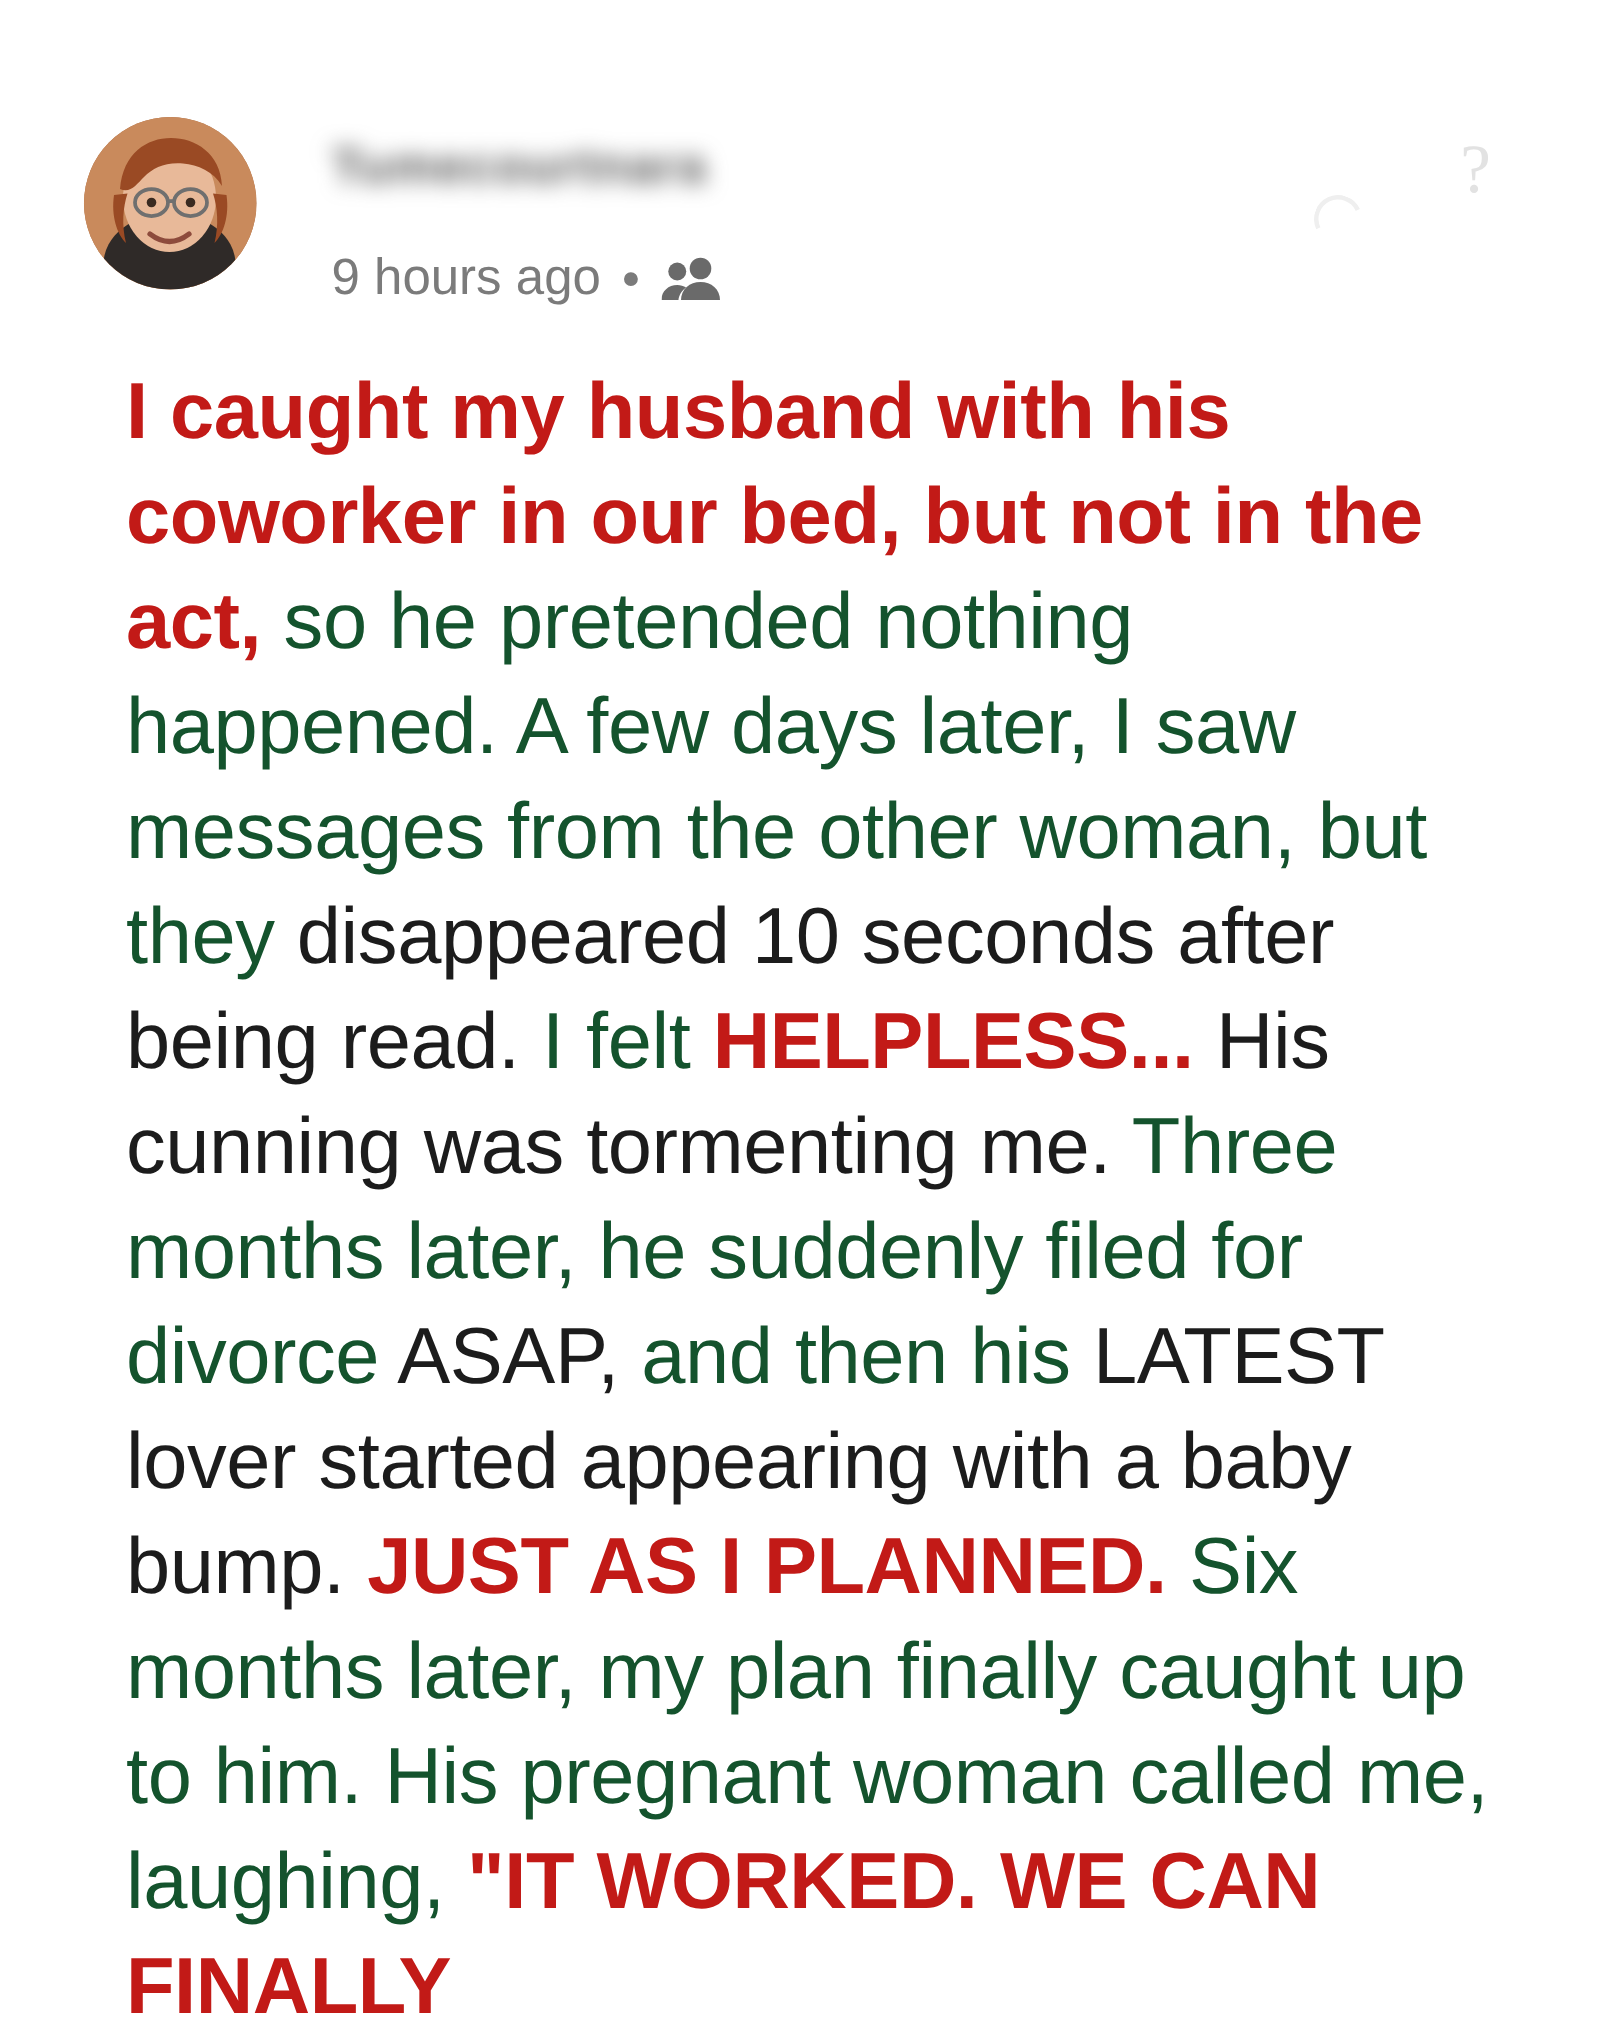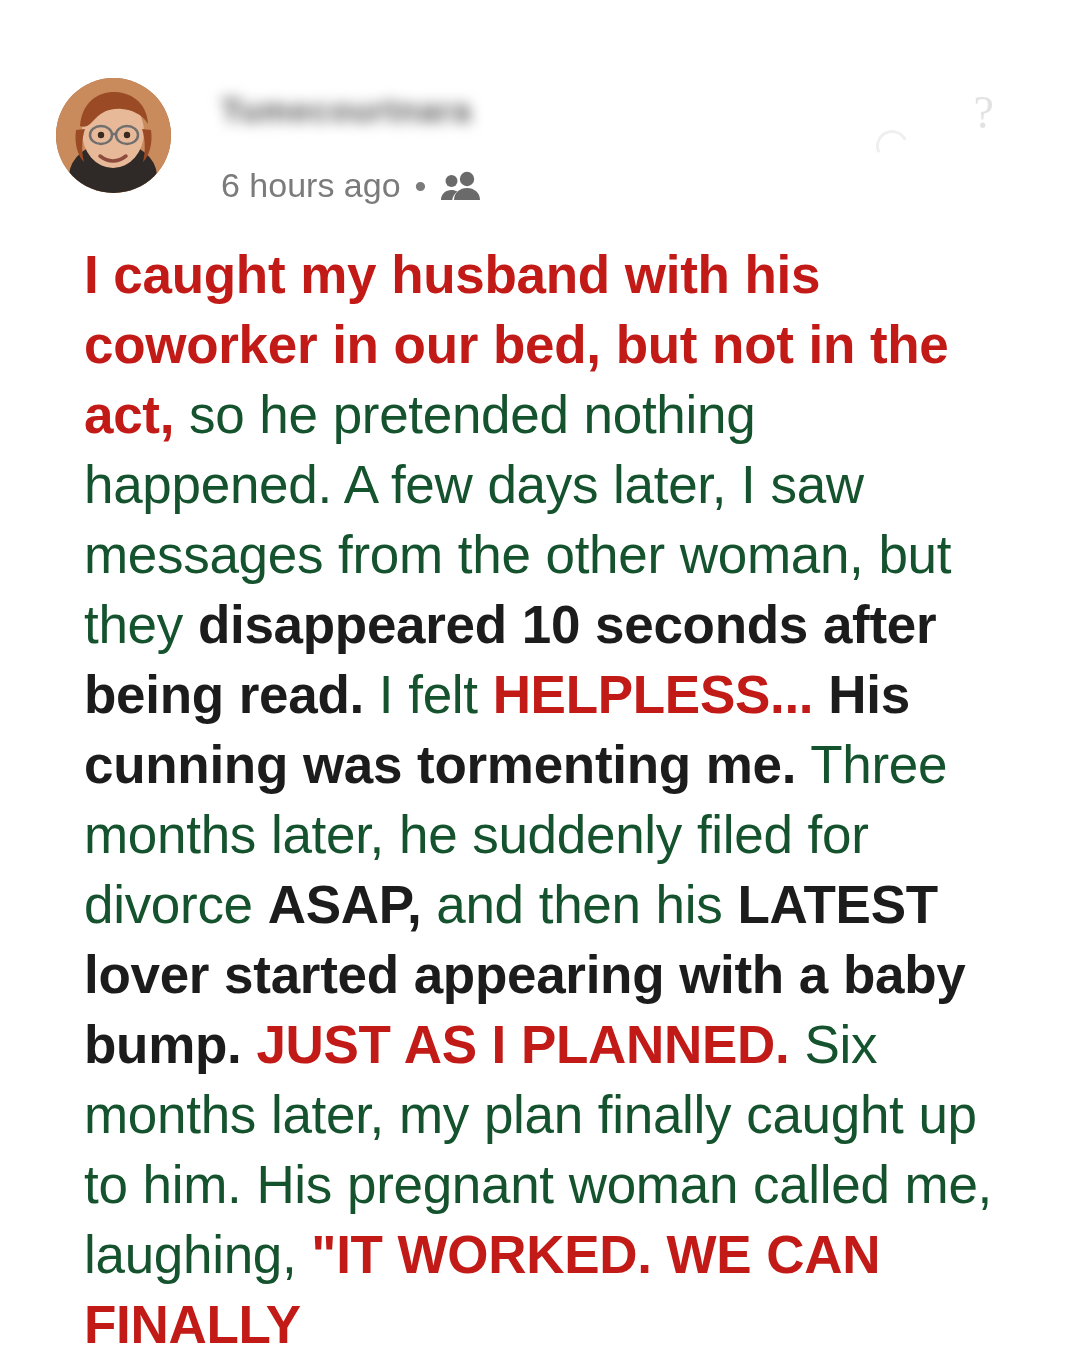--- a/index.html
+++ b/index.html
@@ -113,21 +113,21 @@
     left: 84px;
     top: 240px;
     width: 920px;
     font-size: 53px;
     line-height: 70px;
     color: #1c1c1c;
     letter-spacing: -0.3px;
     word-spacing: 0.5px;
   }
   .post-body .red      { color: #c21a17; font-weight: bold; }
-  .post-body .bold     { font-weight: bold; color: #1c1c1c; }
+  .post-body .bold     { font-weight: normal; color: #1c1c1c; }
   .post-body .plain    { font-weight: normal; color: #14532d; }
 </style>
 </head>
 <body>
 
 <div class="post">
 
   <div class="post-header">
 
     <div class="avatar">
@@ -145,21 +145,21 @@
         <circle cx="71" cy="57" r="3.2" fill="#3a2a20"></circle>
         <path d="M44 78q13 10 26 0" stroke="#8d4b3c" stroke-width="3.5" fill="none" stroke-linecap="round"></path>
       </svg>
     </div>
 
     <div class="author-line">
       <span class="author-name">Tumecourtnara</span>
     </div>
 
     <div class="meta-line">
-      <span class="meta-time">6 hours ago</span>
+      <span class="meta-time">9 hours ago</span>
       <span class="meta-dot">•</span>
       <span class="audience-icon">
         <svg width="42" height="32" viewBox="0 0 42 32" fill="currentColor">
           <circle cx="26" cy="9" r="7.2"></circle>
           <path d="M13 30c0-7.2 5.8-12 13-12s13 4.8 13 12z"></path>
           <circle cx="10.5" cy="11" r="6"></circle>
           <path d="M0 30c0-6 4.7-10 10.5-10 2.2 0 4.2.6 5.9 1.6C13.6 23.6 11.6 26.6 11.3 30z"></path>
         </svg>
       </span>
     </div>

